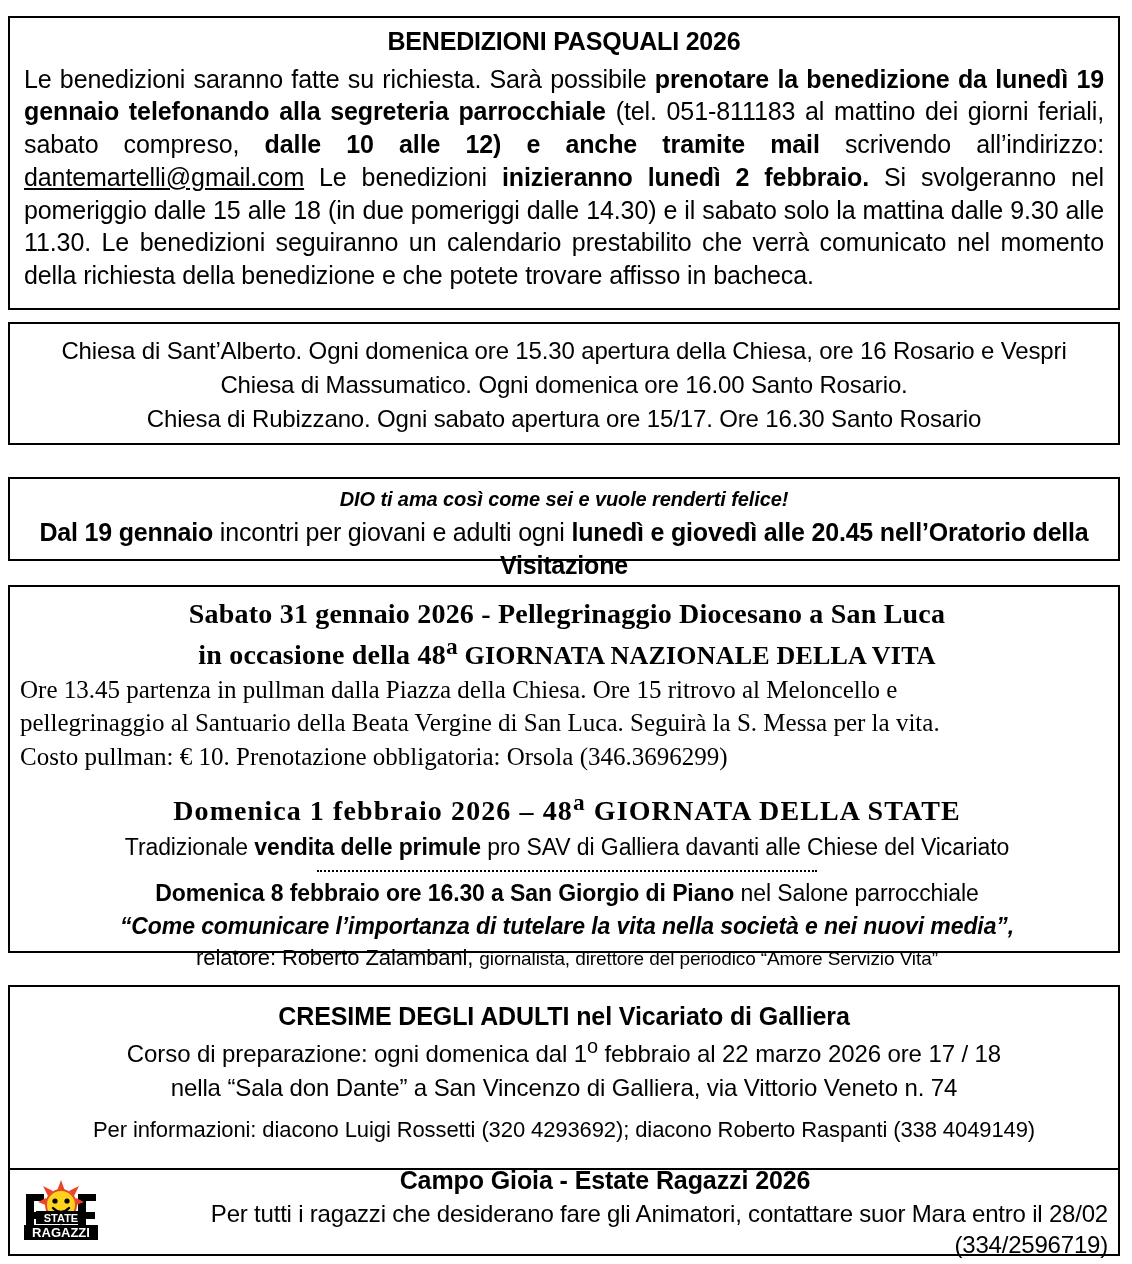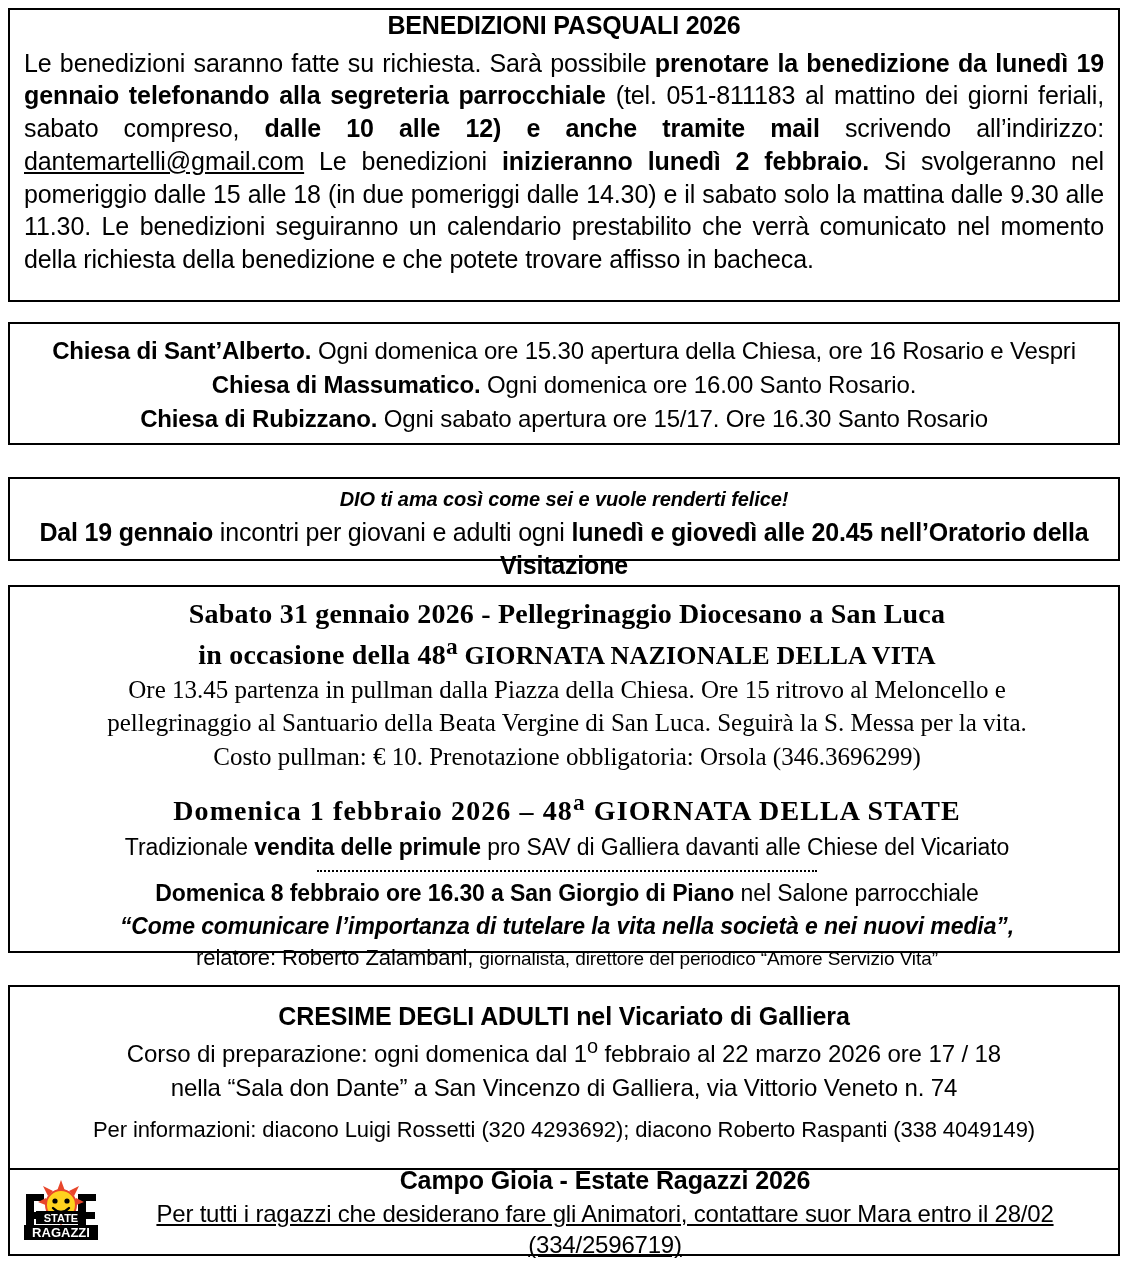--- a/index.html
+++ b/index.html
@@ -25,21 +25,21 @@
     position: absolute;
     left: 8px;
     right: 12px;
     width: 1112px;
     box-sizing: border-box;
     border: 2px solid #000000;
     background: #ffffff;
     padding: 6px 10px;
   }
   
-  #box-benedizioni { top: 8px; height: 294px; padding: 0 14px 6px 14px; }
+  #box-benedizioni { top: 16px; height: 294px; padding: 8px 14px 6px 14px; }
   .b1-title {
     text-align: center;
     font-weight: bold;
     font-size: 25px;
     font-stretch: condensed;
     letter-spacing: -0.2px;
     margin: 2px 0 7px 0;
     line-height: 1.1;
   }
   .b1-body {
@@ -56,21 +56,21 @@
   }
   
   #box-chiese { top: 322px; height: 123px; padding: 10px 10px; }
   .b2-line {
     text-align: center;
     font-size: 24px;
     font-stretch: condensed;
     line-height: 1.42;
     letter-spacing: -0.15px;
   }
-  .b2-line b { font-weight: bold; }
+  .b2-line b { font-weight: normal; }
   
   #box-dio { top: 477px; height: 84px; padding: 8px 6px; }
   .b3-l1 {
     text-align: center;
     font-weight: bold;
     font-style: italic;
     font-size: 20px;
     font-stretch: condensed;
     line-height: 1.25;
     letter-spacing: -0.1px;
@@ -89,21 +89,21 @@
   .b4-h1 {
     text-align: center;
     font-family: "Liberation Serif", serif;
     font-weight: bold;
     font-size: 28px;
     line-height: 1.24;
     letter-spacing: 0.2px;
   }
   .b4-h1 .smallcaps { font-size: 26px; }
   .b4-p {
-    text-align: center;
+    text-align: left;
     font-family: "Liberation Serif", serif;
     font-size: 25px;
     line-height: 1.34;
   }
   .b4-h2 {
     text-align: center;
     font-family: "Liberation Serif", serif;
     font-weight: bold;
     font-size: 28px;
     letter-spacing: 1.1px;
@@ -195,27 +195,26 @@
   .b6-text { flex: 1 1 auto; }
   .b6-title {
     text-align: center;
     font-weight: bold;
     font-size: 25px;
     font-stretch: condensed;
     letter-spacing: -0.1px;
     line-height: 1.3;
   }
   .b6-sub {
-    text-align: center;
+    text-align: right;
     font-size: 24px;
     font-stretch: condensed;
     letter-spacing: -0.2px;
     line-height: 1.3;
     margin-top: 2px;
-    text-decoration: underline;
   }
 </style>
 </head>
 <body>
 
 <div class="page">
 
   <div class="box" id="box-benedizioni">
     <div class="b1-title">BENEDIZIONI PASQUALI 2026</div>
     <div class="b1-body"><span>Le benedizioni saranno fatte su richiesta. Sarà possibile </span><b>prenotare la benedizione da lunedì 19 gennaio telefonando alla segreteria parrocchiale</b><span> (tel. 051-811183 al mattino dei giorni feriali, sabato compreso, </span><b>dalle 10 alle 12) e anche tramite mail</b><span> scrivendo all’indirizzo: </span><span class="mail">dantemartelli@gmail.com</span><span>   Le benedizioni </span><b>inizieranno lunedì 2 febbraio.</b><span> Si svolgeranno nel pomeriggio dalle 15 alle 18 (in due pomeriggi dalle 14.30) e il sabato solo la mattina dalle 9.30 alle 11.30. Le benedizioni seguiranno un calendario prestabilito che verrà comunicato nel momento della richiesta della benedizione e che potete trovare affisso in bacheca.</span></div>

